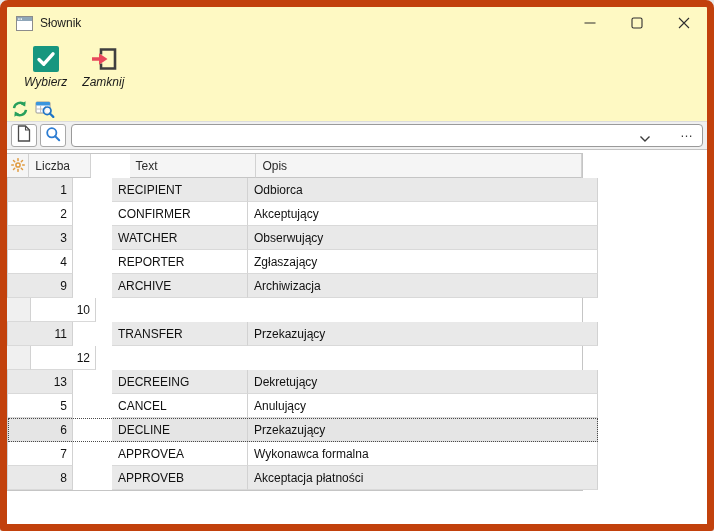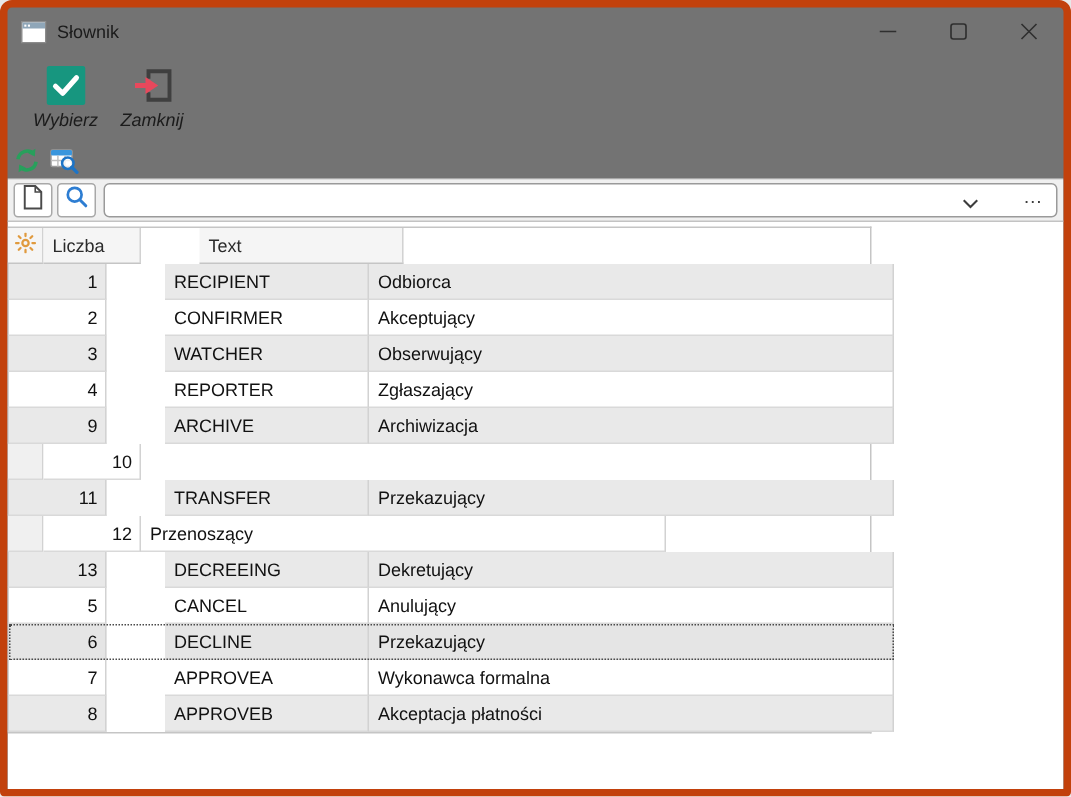--- a/index.html
+++ b/index.html
@@ -1,21 +1,21 @@
 <!DOCTYPE html>
 <html><head>
 <meta charset="utf-8">
 <style>
   * { box-sizing: border-box; margin: 0; padding: 0; }
   html,body { width:714px; height:531px; background:#e8e8e8; font-family:"Liberation Sans", sans-serif; }
   .window {
     width:714px; height:531px;
-    border:5px solid #c2410c;
+    border:7px solid #c2410c;
     border-radius:8px 8px 3px 3px;
-    background:#737373;
+    background:#fef9c3;
     overflow:hidden;
     display:flex; flex-direction:column;
   }
   
   .titlebar { height:32px; display:flex; align-items:center; padding-left:9px; flex:0 0 auto; }
   .app-icon { width:17px; height:15px; margin-right:7px; flex:0 0 auto; }
   .title { font-size:12px; color:#1b1b1b; }
   .win-controls { margin-left:auto; display:flex; height:32px; }
   .win-btn { width:47px; height:32px; display:flex; align-items:center; justify-content:center; cursor:default; }
   
@@ -178,20 +178,21 @@
                 <line x1="2.5" y1="2.5" x2="3.7" y2="3.7"></line>
                   <line x1="10.3" y1="10.3" x2="11.5" y2="11.5"></line>
                 <line x1="2.5" y1="11.5" x2="3.7" y2="10.3"></line>
                   <line x1="10.3" y1="3.7" x2="11.5" y2="2.5"></line>
               </g>
             </svg>
           </span>
         </div>
         <div class="cell c-liczba" style="justify-content:flex-start; padding-left:6px;">Liczba</div>
         <div class="cell c-text">Text</div>
+        <div class="cell c-opis">Opis</div>
       </div>
       <div id="grid-body">
           <div class="grid-row">
             <div class="cell c-ind"></div>
             <div class="row-data">
               <div class="cell c-liczba">1</div>
               <div class="cell c-text">RECIPIENT</div>
               <div class="cell c-opis">Odbiorca</div>
             </div>
           </div>
@@ -238,21 +239,20 @@
             <div class="row-data">
               <div class="cell c-liczba">11</div>
               <div class="cell c-text">TRANSFER</div>
               <div class="cell c-opis">Przekazujący</div>
             </div>
           </div>
           <div class="grid-row">
             <div class="cell c-ind"></div>
             <div class="row-data">
               <div class="cell c-liczba">12</div>
-              <div class="cell c-opis">Przenoszący</div>
             </div>
           </div>
           <div class="grid-row">
             <div class="cell c-ind"></div>
             <div class="row-data">
               <div class="cell c-liczba">13</div>
               <div class="cell c-text">DECREEING</div>
               <div class="cell c-opis">Dekretujący</div>
             </div>
           </div>

